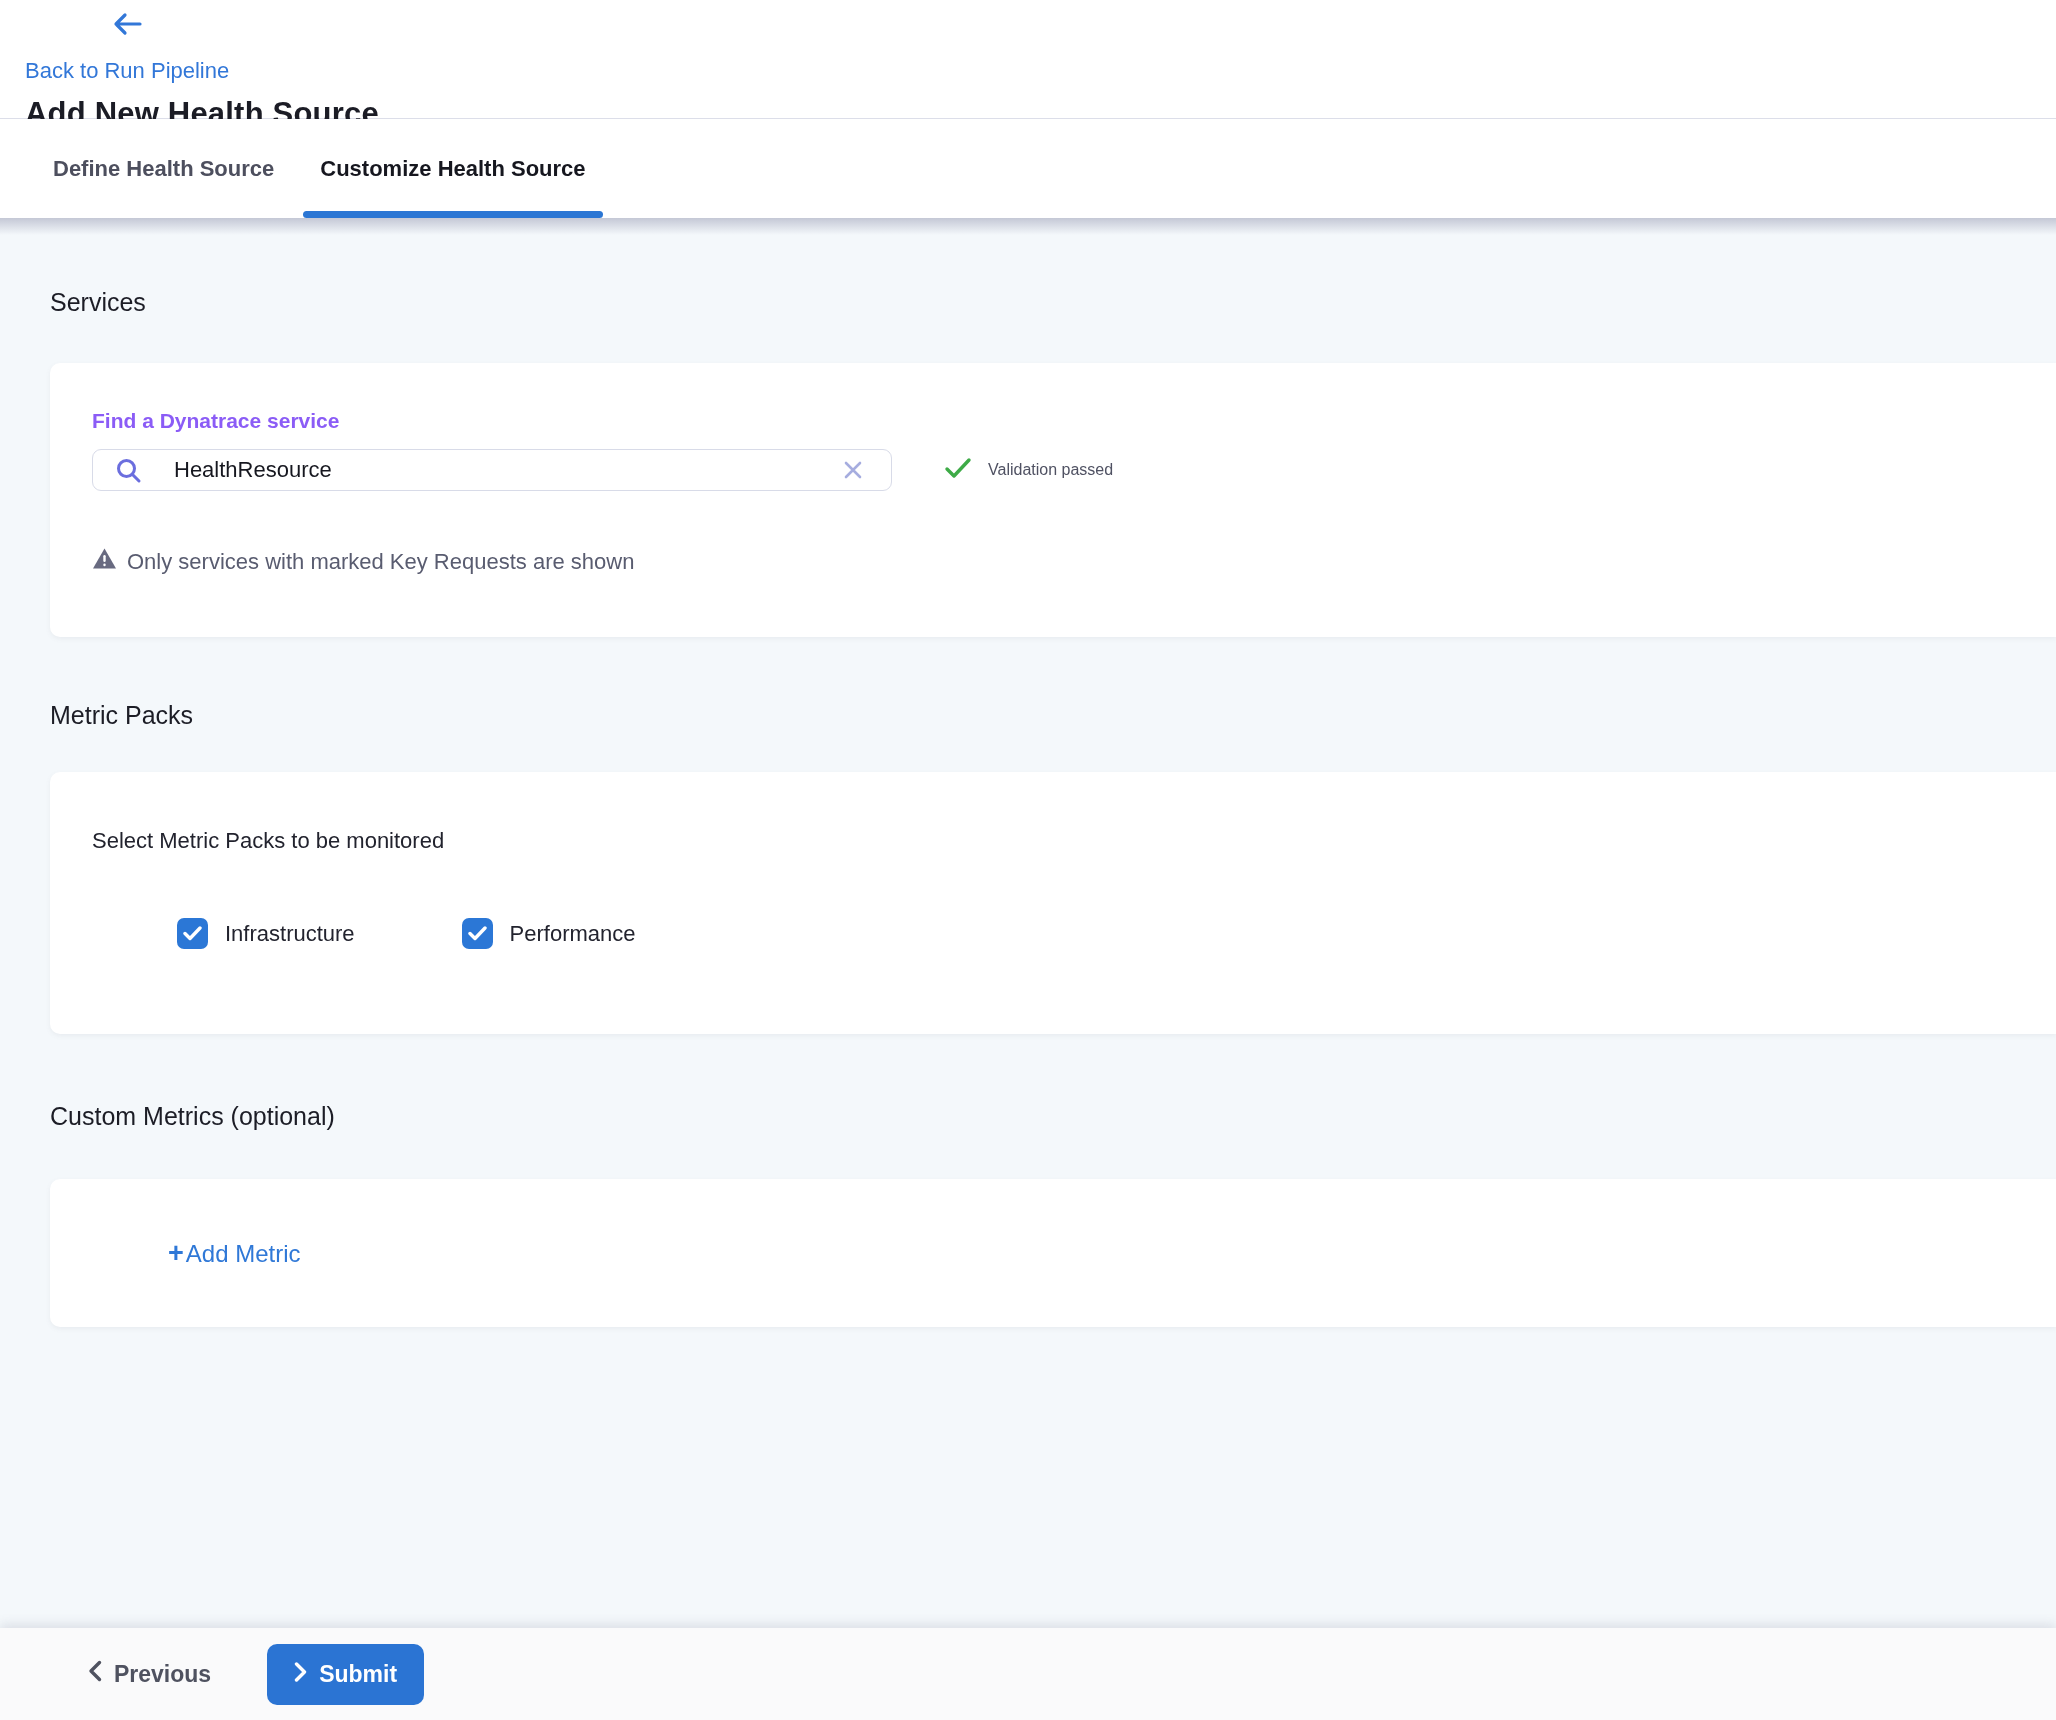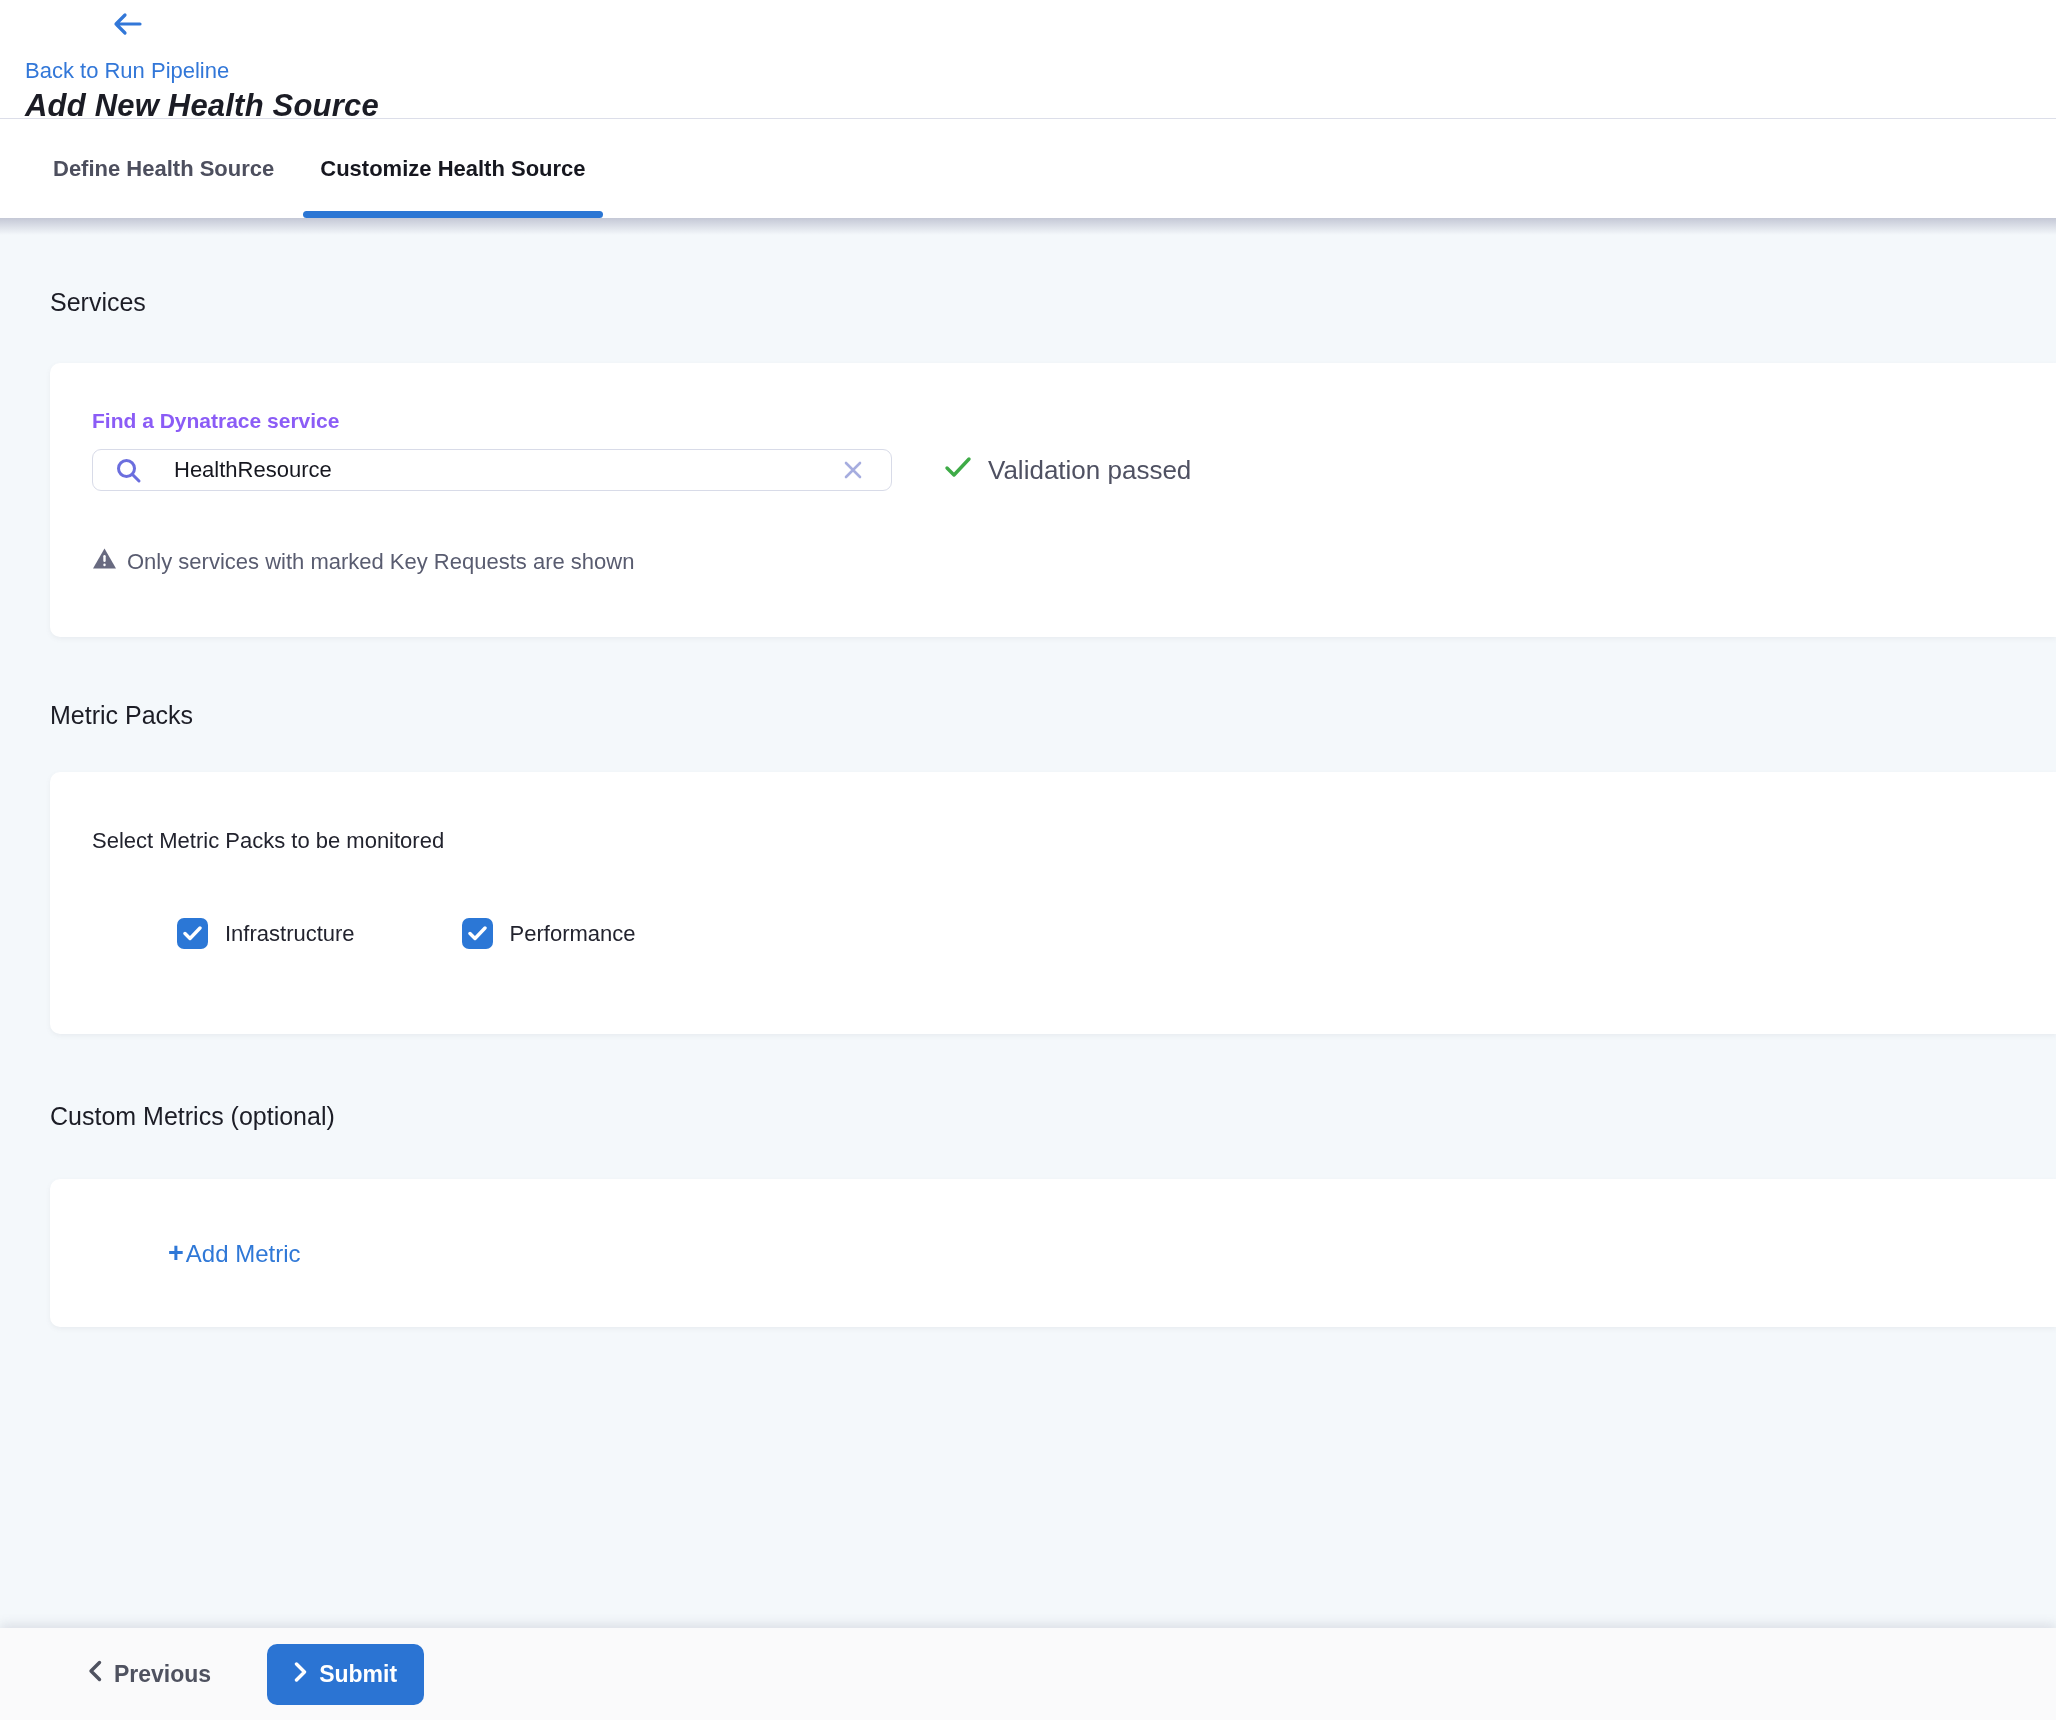--- a/index.html
+++ b/index.html
@@ -25,26 +25,25 @@
     align-items: center;
     gap: 22px;
     color: #3277d8;
     font-size: 22px;
     font-weight: 500;
     cursor: pointer;
     flex-direction: column;
   }
   .back-link svg { display: block; }
   .page-title {
-    margin-top: 4px;
+    margin-top: 12px;
     font-size: 31px;
     font-weight: 700;
     color: #1b1c25;
     letter-spacing: 0.2px;
-    font-style: italic;
   }
 
   
   .tabbar {
     height: 99px;
     background: #fff;
     display: flex;
     align-items: flex-end;
     padding-left: 36px;
     gap: 12px;
@@ -138,21 +137,21 @@
   .clear-btn {
     flex: 0 0 auto;
     display: flex;
     cursor: pointer;
   }
   .validation {
     display: flex;
     align-items: center;
     gap: 15px;
     margin-left: 52px;
-    font-size: 26px;
+    font-size: 16px;
     color: #4f5162;
   }
   .warning-row {
     margin-top: 56px;
     display: flex;
     align-items: center;
     gap: 10px;
     font-size: 22px;
     color: #595c70;
   }

